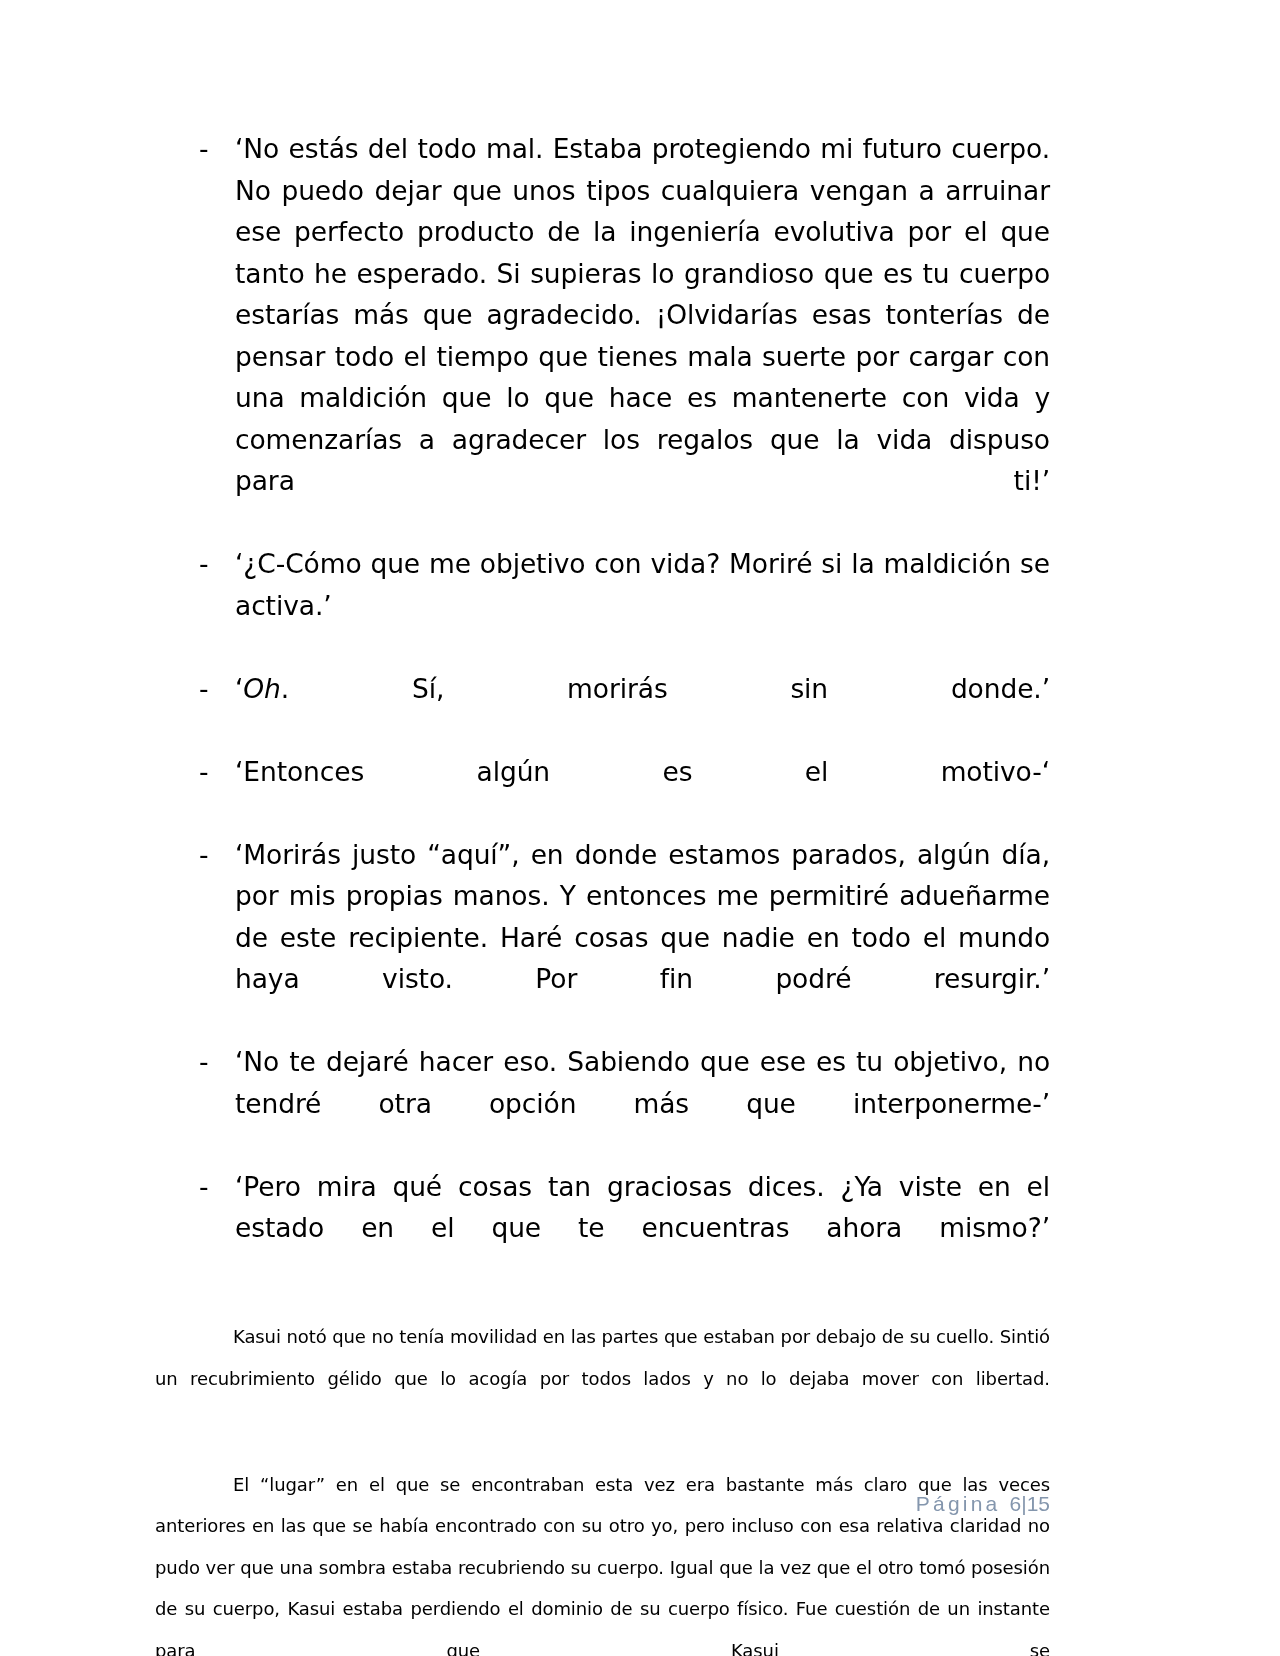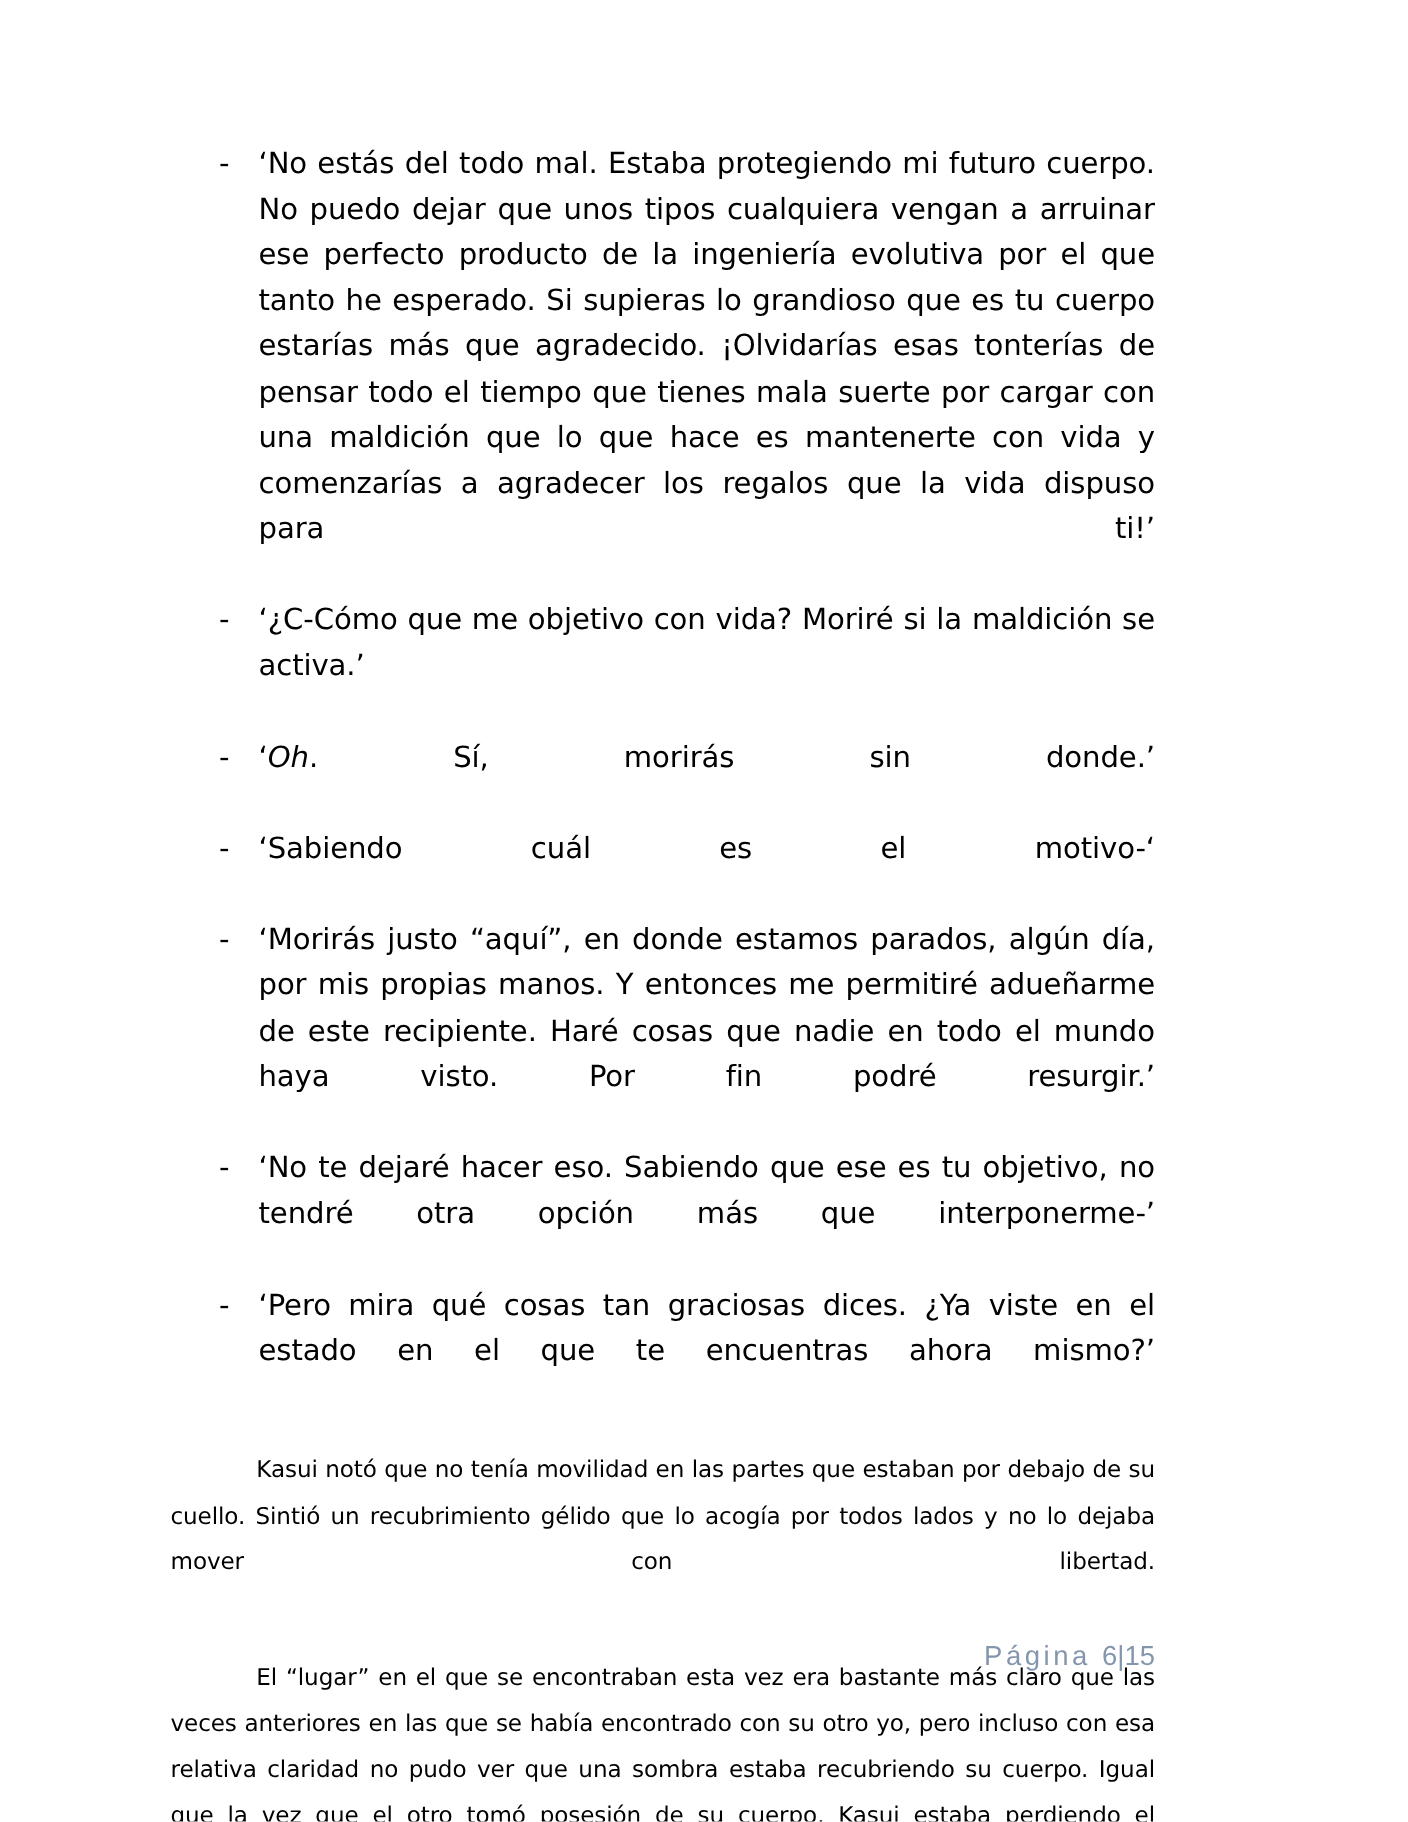--- a/index.html
+++ b/index.html
@@ -66,21 +66,21 @@
     width: 100%;
   }
 
   em.ital {
     font-style: italic;
   }
 
   
   .body-paragraph {
     margin: 0;
-    font-size: 21px;
+    font-size: 18px;
     line-height: 41.5px;
     text-align: justify;
     text-justify: inter-word;
     text-indent: 78px;
     letter-spacing: -0.1px;
   }
   .body-paragraph::after {
     content: "";
     display: inline-block;
     width: 100%;
@@ -92,21 +92,21 @@
     height: 23px;
   }
 
   
   .page-footer {
     position: absolute;
     left: 155px;
     top: 1492px;
     width: 895px;
     text-align: right;
-    font-size: 25px;
+    font-size: 21px;
     letter-spacing: 3.2px;
     color: #8496ad;
     font-family: "Liberation Sans", sans-serif;
   }
   .page-footer .pg-num,
   .page-footer .pg-total {
     letter-spacing: 0px;
   }
   .page-footer .pg-sep {
     letter-spacing: 0px;
@@ -131,21 +131,21 @@
         <span class="line-text">‘¿C-Cómo que me objetivo con vida? Moriré si la maldición se activa.’</span>
       </li>
 
       <li class="dialogue-item">
         <span class="bullet-dash">-</span>
         <span class="line-text"><span>‘</span><em class="ital">Oh</em><span>. Sí, morirás sin donde.’</span></span>
       </li>
 
       <li class="dialogue-item">
         <span class="bullet-dash">-</span>
-        <span class="line-text">‘Sabiendo cuál es el motivo-‘</span>
+        <span class="line-text">‘Entonces algún es el motivo-‘</span>
       </li>
 
       <li class="dialogue-item">
         <span class="bullet-dash">-</span>
         <span class="line-text">‘Morirás justo “aquí”, en donde estamos parados, algún día, por mis propias manos. Y entonces me permitiré adueñarme de este recipiente. Haré cosas que nadie en todo el mundo haya visto. Por fin podré resurgir.’</span>
       </li>
 
       <li class="dialogue-item">
         <span class="bullet-dash">-</span>
         <span class="line-text">‘No te dejaré hacer eso. Sabiendo que ese es tu objetivo, no tendré otra opción más que interponerme-’</span>

